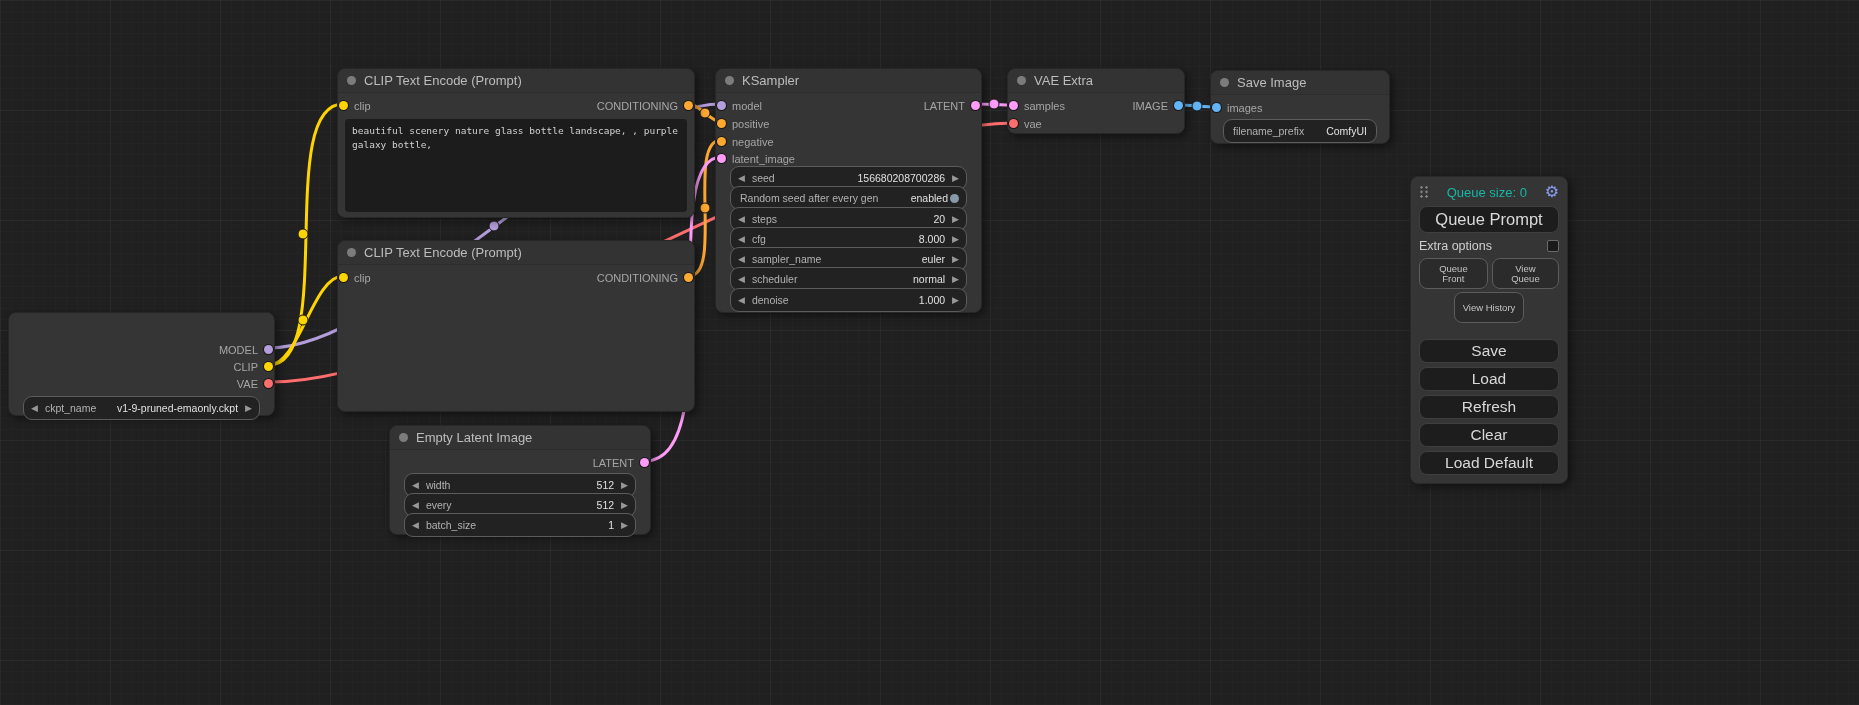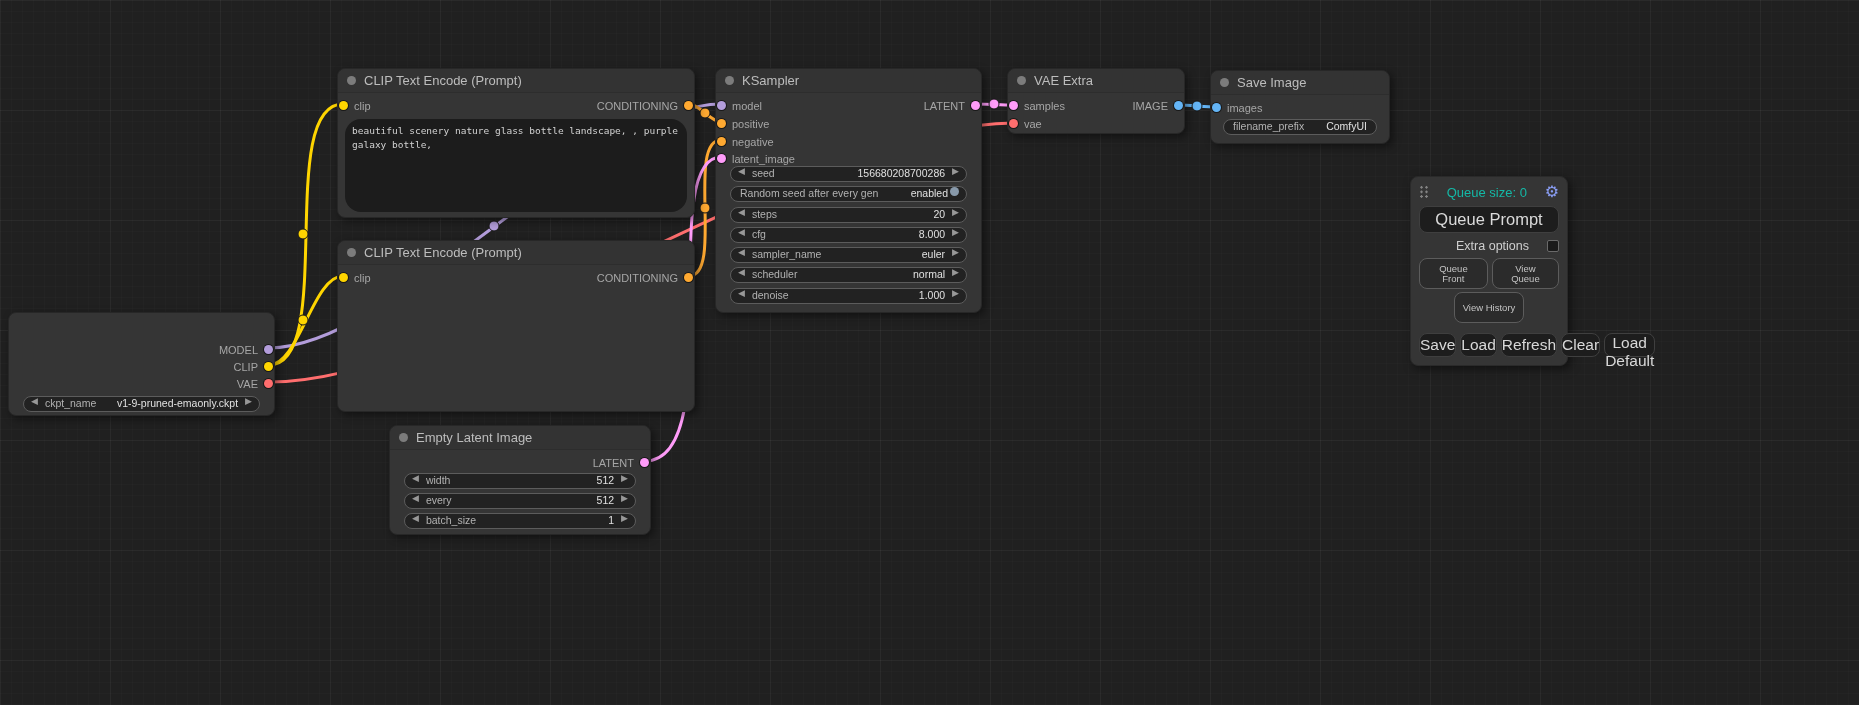--- a/index.html
+++ b/index.html
@@ -25,42 +25,42 @@
   .title-dot{width:9px;height:9px;border-radius:50%;background:#7c7c7c;flex:none}
   .title-text{font-size:13px;color:#bdbdbd;white-space:nowrap}
 
   .slot-row{position:absolute;left:0;right:0;height:17px;display:flex;align-items:center;font-size:11px;color:#a6a6a6}
   .in-label{margin-left:16px;white-space:nowrap}
   .out-label{margin-left:auto;margin-right:16px;white-space:nowrap}
   .slot-dot{position:absolute;top:4px;width:9px;height:9px;border-radius:50%;background:var(--slot-c,#888);box-shadow:0 0 0 1px #191919}
   .dot-in{left:1px}
   .dot-out{right:1px}
 
-  .widget{position:absolute;left:14px;right:14px;height:16px;display:flex;align-items:flex-start;background:#222;border:1px solid #5c5c5c;border-radius:9px;padding:0 7px;font-size:10.5px;color:#c6c6c6}
+  .widget{position:absolute;left:14px;right:14px;height:24px;display:flex;align-items:center;background:#222;border:1px solid #5c5c5c;border-radius:9px;padding:0 7px;font-size:10.5px;color:#c6c6c6}
   .widget .arrow{font-size:9px;color:#989898;line-height:1;flex:none}
   .widget .wname{margin-left:7px;flex:1;min-width:0;color:#b2b2b2;white-space:nowrap;overflow:hidden}
   .widget .wvalue{margin-right:7px;color:#e0e0e0;white-space:nowrap}
   .widget.no-arrows .wname{margin-left:2px}
   .widget.no-arrows .wvalue{margin-right:2px}
   .toggle-dot{width:9px;height:9px;border-radius:50%;background:var(--c-toggle_on,#8899AA);flex:none}
 
-  .node-text{position:absolute;left:7px;right:7px;background:#1c1c1c;border-radius:16px;padding:5px 7px;font-family:"DejaVu Sans Mono",monospace;font-size:9.5px;line-height:1.5;color:#d2d2d2;white-space:pre-wrap;overflow:hidden}
+  .node-text{position:absolute;left:7px;right:7px;background:#1c1c1c;border-radius:4px;padding:5px 7px;font-family:"DejaVu Sans Mono",monospace;font-size:9.5px;line-height:1.5;color:#d2d2d2;white-space:pre-wrap;overflow:hidden}
 
   .menu{position:absolute;z-index:3;left:1410px;top:176px;width:158px;background:#353535;border:1px solid #2a2a2a;border-radius:8px;box-shadow:3px 3px 10px rgba(0,0,0,.5);padding:5px 8px 8px;display:flex;flex-direction:column}
   .menu-header{display:flex;align-items:center;height:20px;margin-bottom:2px}
   .drag-handle{width:10px;height:14px;background-image:radial-gradient(circle,#848484 1.1px,transparent 1.4px);background-size:5px 4.6px;flex:none;cursor:grab}
   .queue-size{flex:1;text-align:center;font-size:13px;color:#14b8a6}
   .gear{font-size:16px;color:var(--c-settings_gear,#8a9ef5);line-height:1;cursor:pointer;flex:none}
   button{font-family:inherit;cursor:pointer}
   .btn-primary{height:27px;margin:2px 0 4px;background:#1d1d1d;color:#dadada;border:1px solid #3f3f3f;border-radius:8px;font-size:16.5px}
-  .extra-row{display:flex;align-items:center;justify-content:flex-end;gap:18px;height:18px;font-size:12.5px;color:#cfcfcf;margin-bottom:3px}
+  .extra-row{display:flex;align-items:center;justify-content:space-between;gap:6px;height:18px;font-size:12.5px;color:#cfcfcf;margin-bottom:3px}
   .checkbox{width:12px;height:12px;background:#1a1a1a;border:1px solid #6a6a6a;border-radius:2px;flex:none}
   .pill-row{display:flex;justify-content:center;gap:4px;margin-bottom:3px}
   .pill{height:31px;padding:0 8px;font-size:9.5px;color:#c4c4c4;background:#2b2b2b;border:1px solid #5c5c5c;border-radius:8px;line-height:1}
-  .btn-group{display:flex;flex-direction:row;gap:4px;margin-top:7px}
+  .btn-group{display:flex;flex-direction:column;gap:4px;margin-top:13px}
   .btn{height:24px;background:#1d1d1d;color:#d8d8d8;border:1px solid #3f3f3f;border-radius:8px;font-size:15.5px}
 </style>
 </head>
 <body>
 
 <div class="canvas">
 
   <svg class="wires" width="1859" height="705">
     <path class="wire" d="M269,348 C394,348 596,104 721,104" style="--slot-c: #B39DDB;"></path>
     <path class="wire" d="M269,365 C337,365 275,104 343,104" style="--slot-c: #FFD500;"></path>

